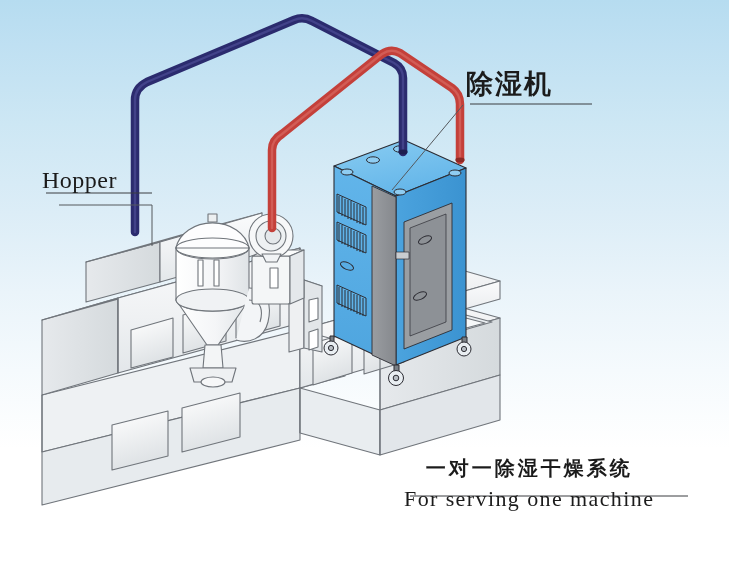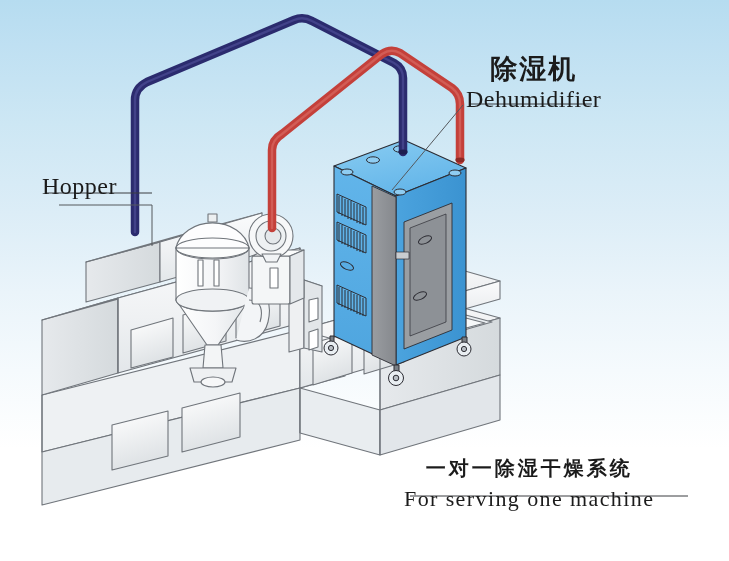--- a/index.html
+++ b/index.html
@@ -42,23 +42,23 @@
     font-weight: 700;
     letter-spacing: 2px;
   }
   .lbl .en {
     display: block;
     font-family: "Liberation Serif", serif;
     letter-spacing: 0.5px;
   }
   #label-hopper { left: 42px; top: 160px; }
   #label-hopper .cn { font-size: 27px; }
-  #label-hopper .en { font-size: 24px; margin-top: 14px; }
-
-  #label-dehumidifier { left: 466px; top: 55px; text-align: center; }
+  #label-hopper .en { font-size: 24px; margin-top: 8px; }
+
+  #label-dehumidifier { left: 466px; top: 70px; }
   #label-dehumidifier .cn { font-size: 27px; }
   #label-dehumidifier .en { font-size: 24px; margin-top: 5px; }
 
   #caption {
     position: absolute;
     left: 404px;
     top: 458px;
     text-align: center;
     color: #1b1b1b;
   }
@@ -332,21 +332,20 @@
       <line x1="410" y1="496" x2="688" y2="496"></line>
     </g>
   </svg>
 
   <div class="lbl" id="label-hopper">
     <span class="en">Hopper</span>
   </div>
 
   <div class="lbl" id="label-dehumidifier">
     <span class="cn">除湿机</span>
-    <span class="en">Dehumidifier</span>
   </div>
 
   <div id="caption">
     <span class="cn">一对一除湿干燥系统</span>
     <span class="en">For serving one machine</span>
   </div>
 
 
 </div>
 

